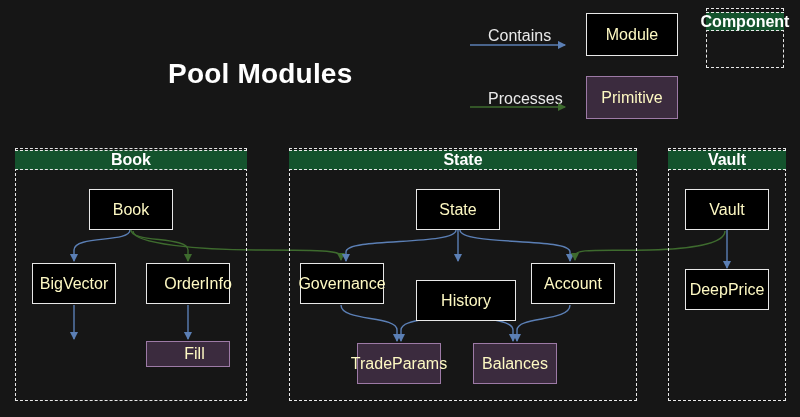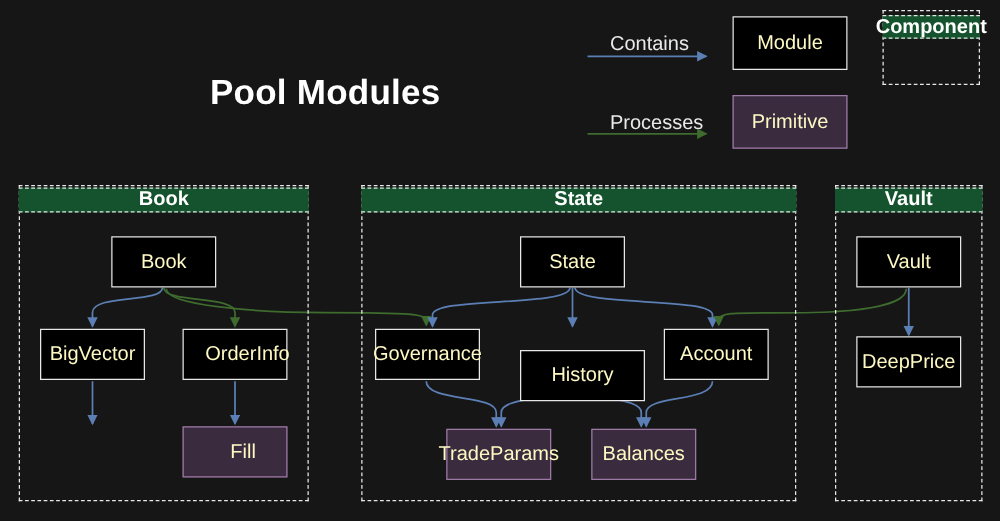--- a/index.html
+++ b/index.html
@@ -135,21 +135,21 @@
 
   <div class="legend-comp" style="left:706px;top:8px;width:78px;height:60px;"></div>
   <div class="section-header" style="left:706px;top:12px;width:78px;height:19px;">Component</div>
 
   <div class="section" style="left:15px;top:148px;width:232px;height:253px;"></div>
   <div class="section-header" style="left:15px;top:150px;width:232px;height:20px;">Book</div>
 
   <div class="node module" style="left:89px;top:189px;width:84px;height:41px;">Book</div>
   <div class="node module" style="left:32px;top:263px;width:84px;height:41px;">BigVector</div>
   <div class="node module" style="left:146px;top:263px;width:84px;height:41px;padding-left:20px;">OrderInfo</div>
-  <div class="node primitive" style="left:146px;top:341px;width:84px;height:41px;padding-left:13px;">Fill</div>
+  <div class="node primitive" style="left:146px;top:341px;width:84px;height:26px;padding-left:13px;">Fill</div>
 
   <div class="section" style="left:289px;top:148px;width:348px;height:253px;"></div>
   <div class="section-header" style="left:289px;top:150px;width:348px;height:20px;">State</div>
 
   <div class="node module" style="left:416px;top:189px;width:84px;height:41px;">State</div>
   <div class="node module" style="left:300px;top:263px;width:84px;height:41px;">Governance</div>
   <div class="node module" style="left:416px;top:280px;width:100px;height:41px;text-align:center;">History</div>
   <div class="node module" style="left:531px;top:263px;width:84px;height:41px;">Account</div>
   <div class="node primitive" style="left:473px;top:343px;width:84px;height:41px;">Balances</div>
   <div class="node primitive" style="left:357px;top:343px;width:84px;height:41px;">TradeParams</div>

